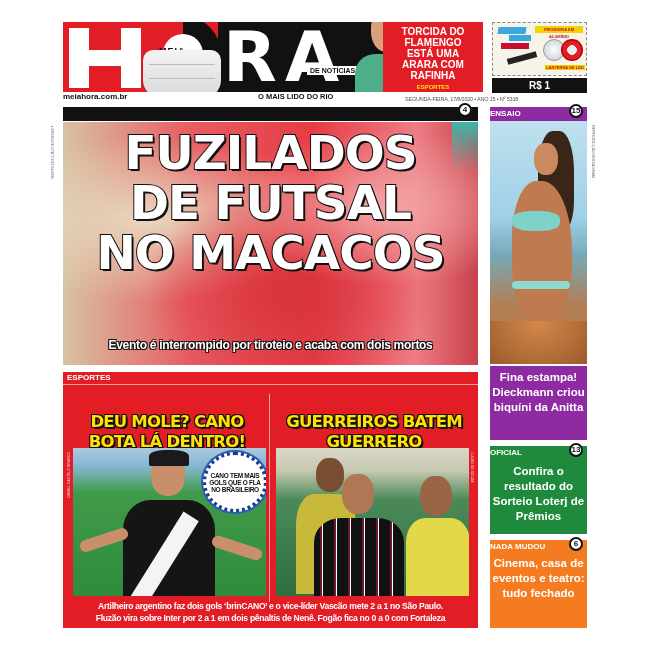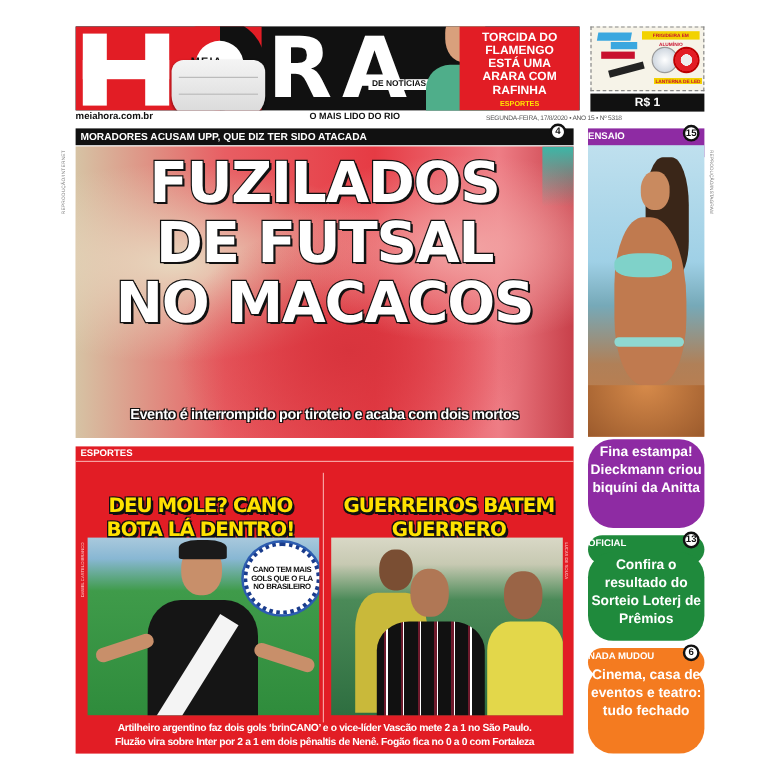--- a/index.html
+++ b/index.html
@@ -71,21 +71,21 @@
   .side-ensaio-img { position:absolute; left: 490px; top: 121px; width: 97px; height: 243px; overflow:hidden;
                      background: linear-gradient(180deg, #bfe0ee 0%, #9fd0e6 40%, #76a9b8 55%, #b08058 75%, #c77a44 100%); }
   .model-hair { position:absolute; left: 48px; top: 10px; width: 36px; height: 100px; background:#3a2618; border-radius: 40% 40% 30% 30%; }
   .model-face { position:absolute; left: 44px; top: 22px; width: 24px; height: 32px; background:#c98a5f; border-radius: 45%; }
   .model-body { position:absolute; left: 22px; top: 60px; width: 60px; height: 140px; background:#c07a4f; border-radius: 40% 50% 40% 40%; }
   .model-top { position:absolute; left: 22px; top: 90px; width: 48px; height: 20px; background:#7fd2c9; border-radius: 40%; }
   .model-bottom { position:absolute; left: 22px; top: 160px; width: 58px; height: 8px; background:#8fd8d0; border-radius: 4px; }
   .model-rock { position:absolute; left: 0; top: 200px; width: 97px; height: 43px; background: radial-gradient(ellipse at 50% 0%, #d68a4a, #9b5a2c); }
   .credit-right { position:absolute; left: 591px; top: 125px; font-size: 4px; color:#777; writing-mode: vertical-rl; }
 
-  .side-box { position:absolute; left: 490px; width: 97px; color:#fff; font-weight:bold; text-align:center;border-radius:21px; }
+  .side-box { position:absolute; left: 490px; width: 97px; color:#fff; font-weight:bold; text-align:center; }
   .side-ensaio-text { top: 366px; height: 74px; background:#8e2ba3; font-size: 11.5px; line-height: 15px; padding-top: 4px; }
   .side-oficial-head { top: 446px; background:#1f8a3c; }
   .side-oficial-text { top: 460px; height: 74px; background:#1f8a3c; font-size: 11.5px; line-height: 15px; padding-top: 4px; }
   .side-nada-head { top: 540px; background:#f47b20; }
   .side-nada-text { top: 554px; height: 74px; background:#f47b20; font-size: 11.5px; line-height: 15px; padding-top: 2px; }
 
   
   .sports { position:absolute; left: 63px; top: 372px; width: 415px; height: 256px; background:#e21d25; }
   .sports-label { position:absolute; left: 4px; top: 1px; color:#fff; font-size: 8px; font-weight: bold; }
   .sports-rule { position:absolute; left: 0; top: 12px; width: 415px; height: 1px; background: #f7a0a0; }
@@ -161,21 +161,20 @@
   <div class="promo-red"></div>
   <div class="promo-frig">FRIGIDEIRA EM ALUMÍNIO</div>
   <div class="promo-pan1"></div>
   <div class="promo-pan2"></div>
   <div class="promo-lantern"></div>
   <div class="promo-lantern-label">LANTERNA DE LED</div>
 </div>
 <div class="price">R$ 1</div>
 
 <div class="kicker-bar">
-  <span>MORADORES ACUSAM UPP, QUE DIZ TER SIDO ATACADA</span>
   <span class="badge">4</span>
 </div>
 <div class="credit-left">REPRODUÇÃO/INTERNET</div>
 <div class="lead">
   <div class="lead-teal"></div>
   <div class="headline">
     <div>FUZILADOS</div>
     <div>DE FUTSAL</div>
     <div>NO MACACOS</div>
   </div>

